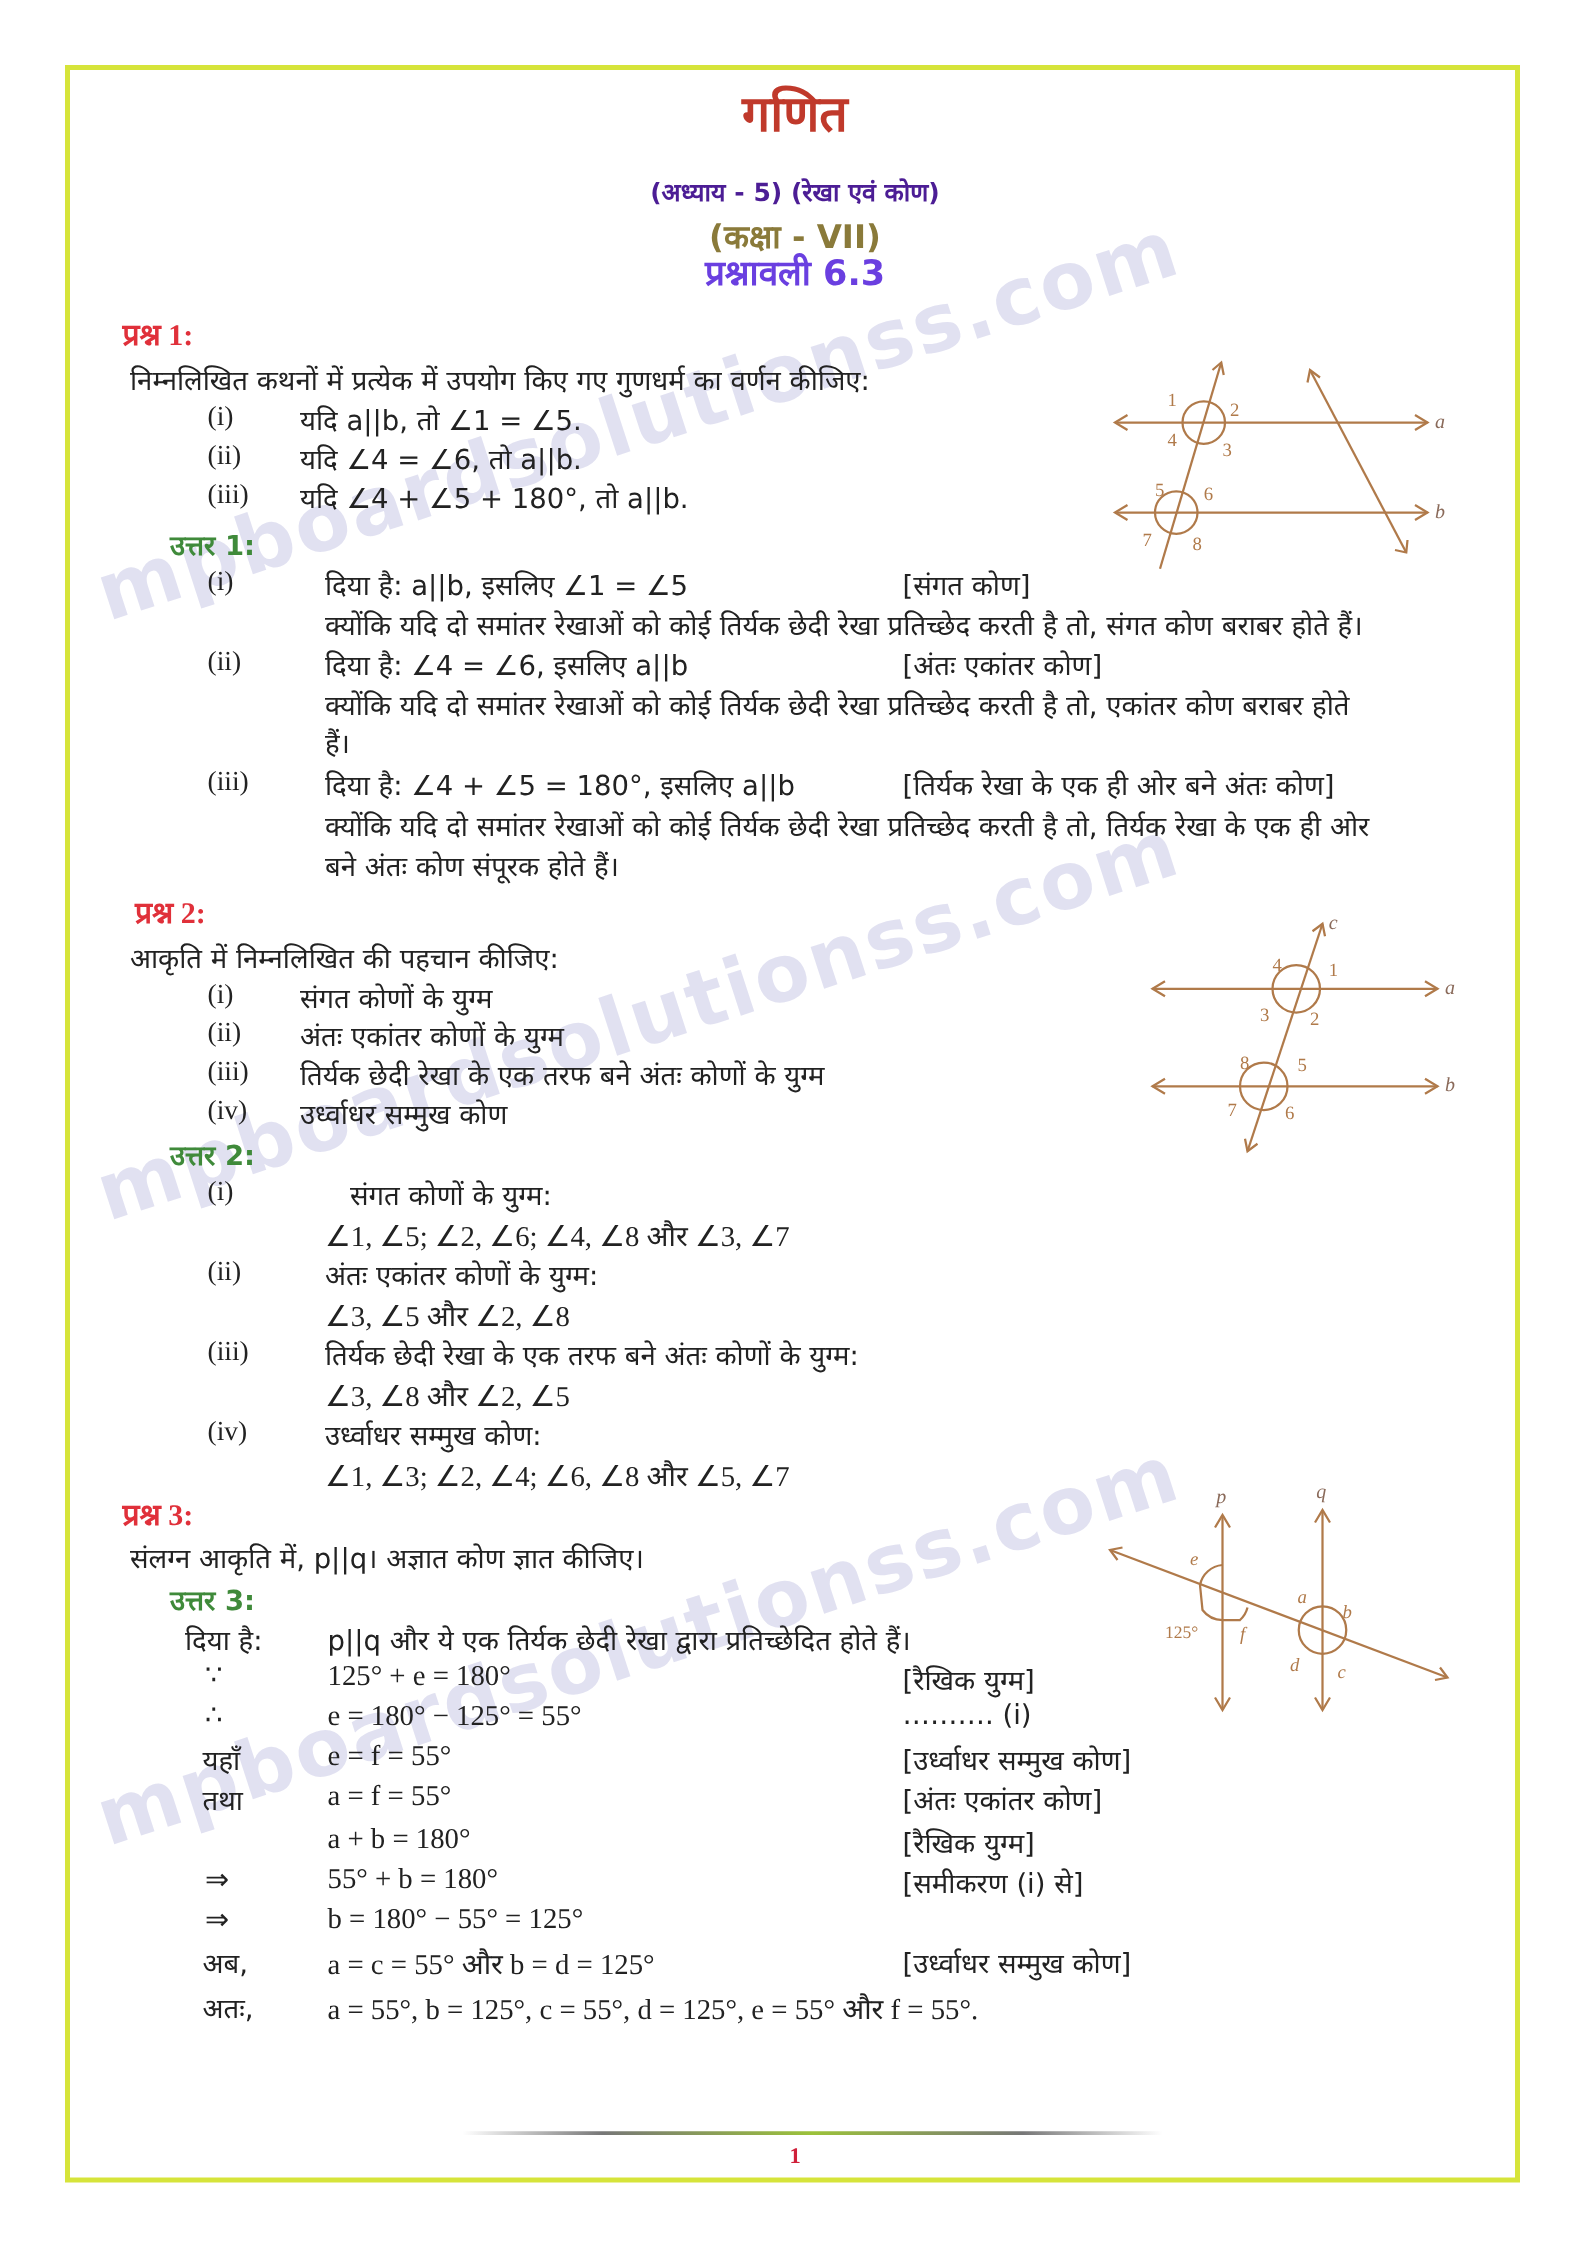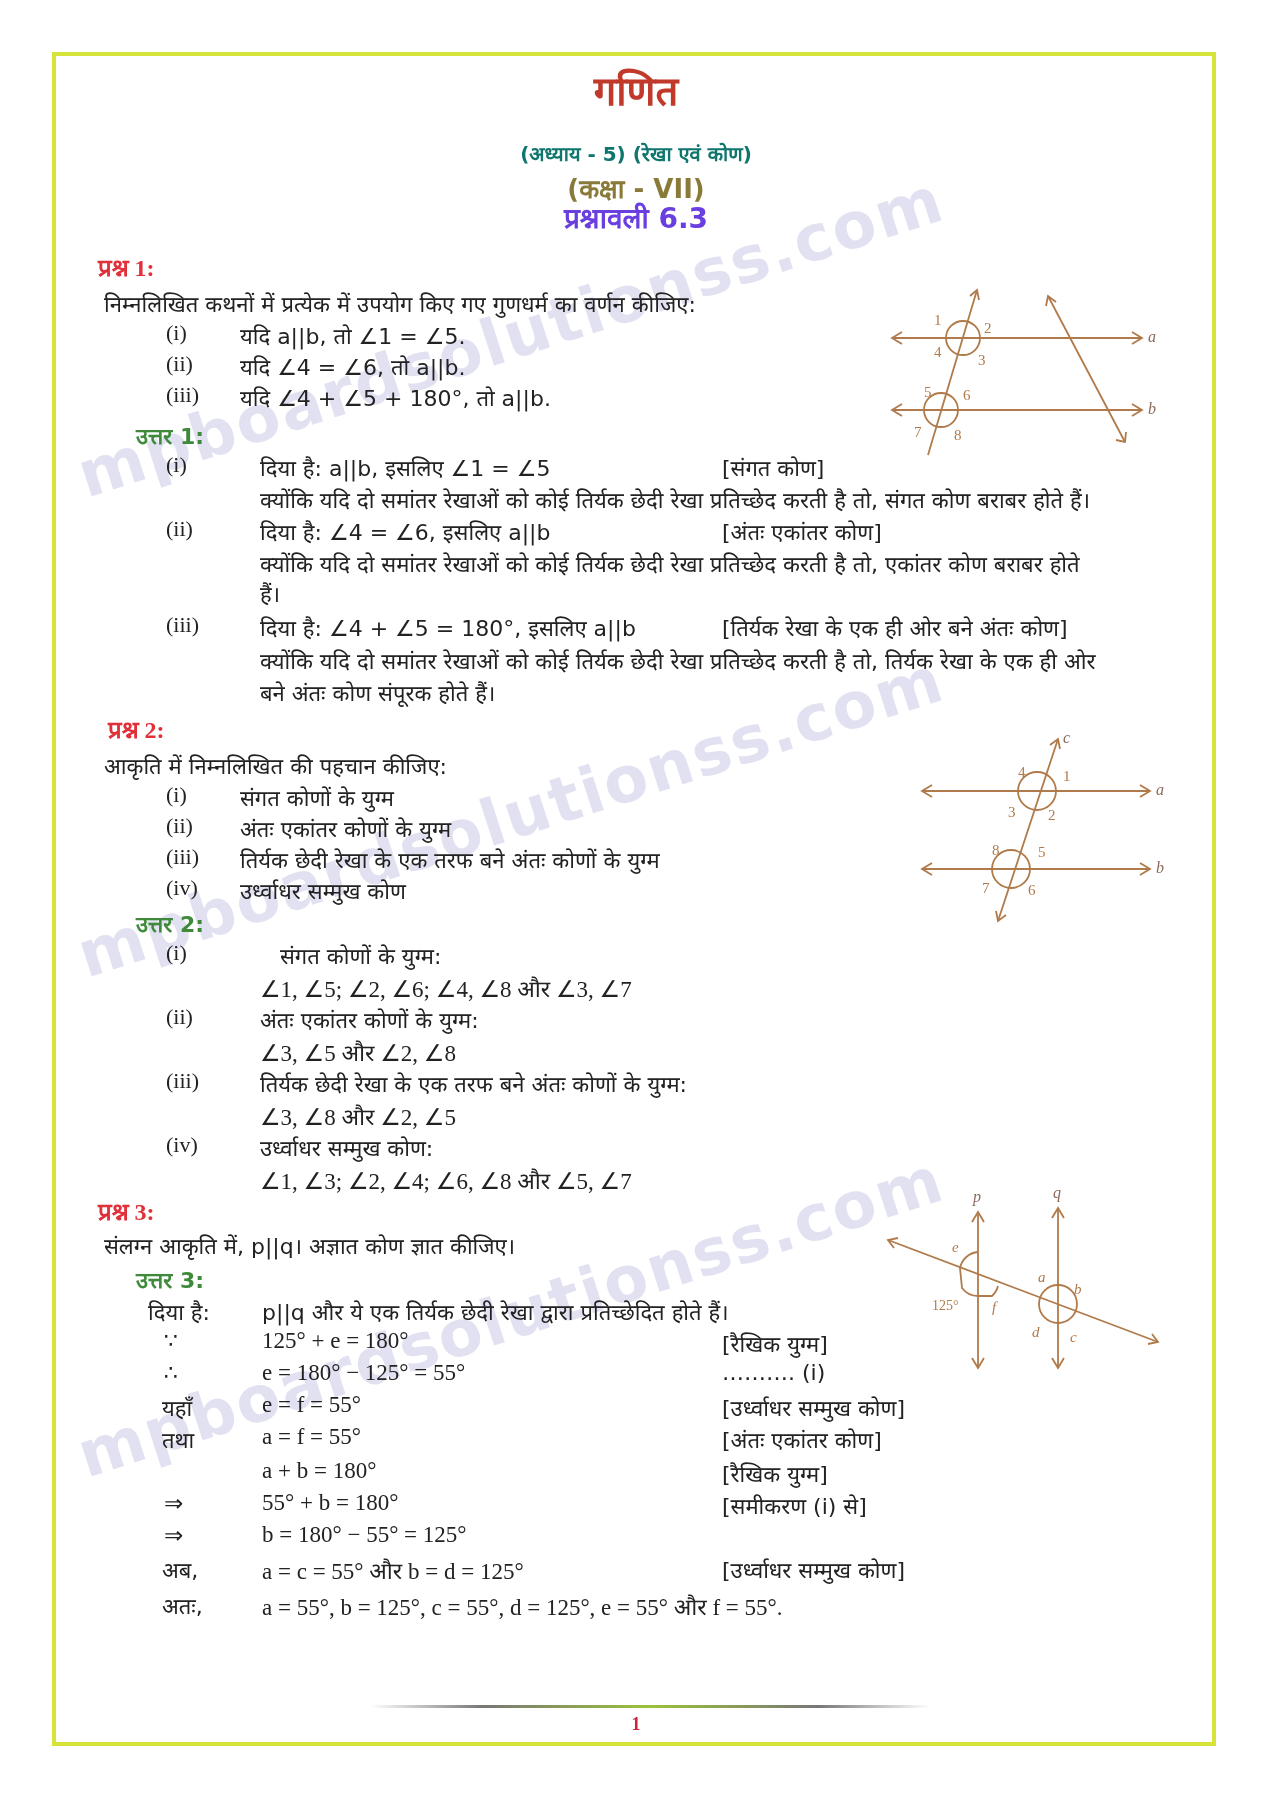--- a/index.html
+++ b/index.html
@@ -3,21 +3,21 @@
 <meta charset="utf-8">
 <style>
   html, body { margin: 0; padding: 0; background: #ffffff; }
   body { width: 1272px; height: 1800px; position: relative; overflow: hidden;
          font-family: "Liberation Serif", "DejaVu Serif", serif; color: #222; }
   .page-border { position: absolute; left: 52px; top: 52px; width: 1164px; height: 1694px;
                  border: 4px solid #d6e43a; box-sizing: border-box; }
   .abs { position: absolute; white-space: nowrap; }
   .title { left: 0; width: 1272px; top: 62px; text-align: center; font-size: 40px; font-weight: bold;
            color: #c0392b; font-family: "DejaVu Sans", sans-serif; }
-  .chapter { left: 0; width: 1272px; top: 140px; text-align: center; font-size: 20px; color: #0f766e;
+  .chapter { left: 0; width: 1272px; top: 140px; text-align: center; font-size: 20px; color: #4c1d95;
              font-family: "DejaVu Sans", sans-serif; font-weight: bold; }
   .class { left: 0; width: 1272px; top: 170px; text-align: center; font-size: 26px; color: #8a7a3a;
            font-family: "DejaVu Sans", sans-serif; font-weight: bold; }
   .exercise { left: 0; width: 1272px; top: 198px; text-align: center; font-size: 28px; color: #6a3fe0;
               font-family: "DejaVu Sans", sans-serif; font-weight: bold; }
   .q-head { font-size: 24px; font-weight: bold; color: #e0303a; font-family: Liberation Serif, serif; }
   .a-head { font-size: 22px; font-weight: bold; color: #3f8a3a; font-family: "DejaVu Sans", sans-serif; }
   .txt { font-size: 22px; color: #222; font-family: "DejaVu Sans", sans-serif; }
   .num { font-size: 22px; color: #222; font-family: "Liberation Serif", serif; }
   .math { font-family: "Liberation Serif", serif; font-size: 23px; }

